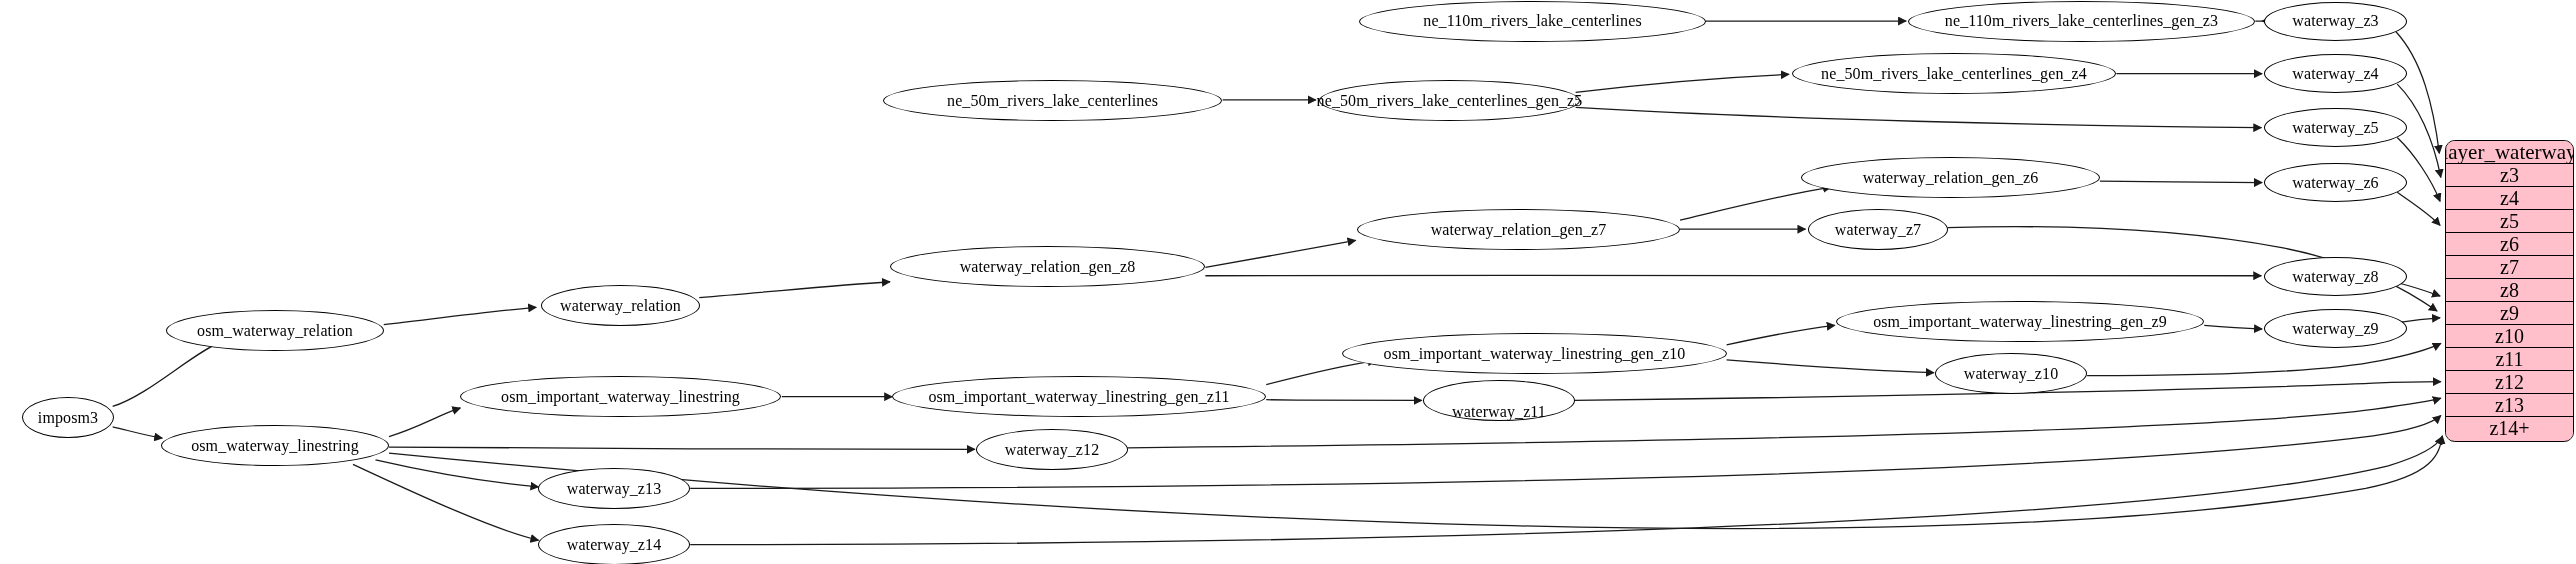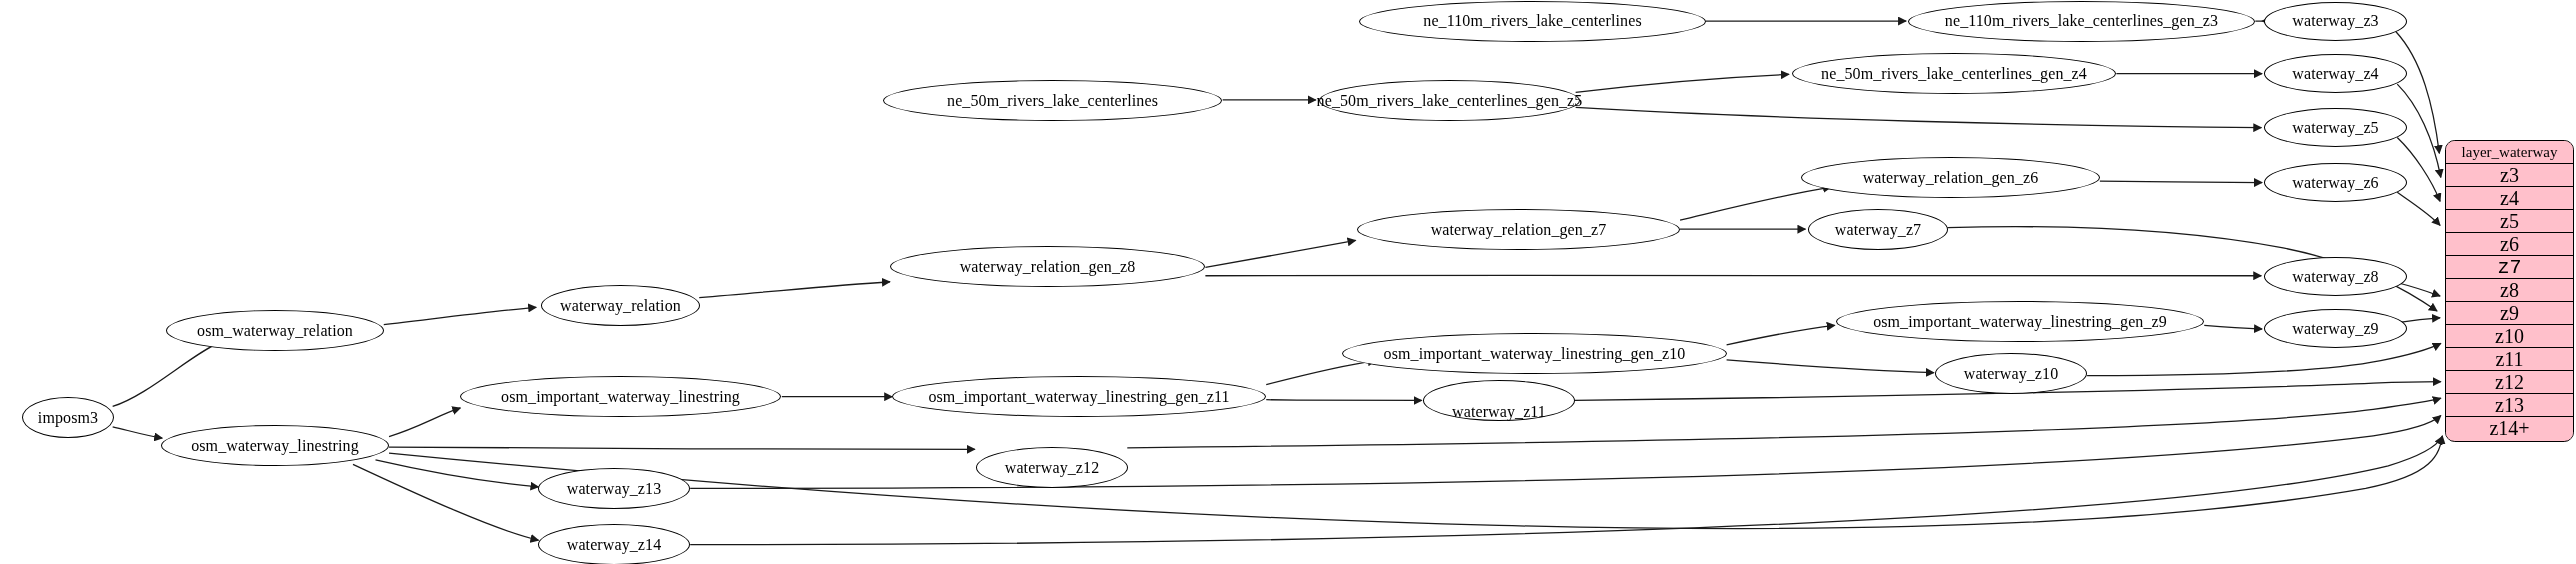--- a/index.html
+++ b/index.html
@@ -49,21 +49,21 @@
     box-sizing:border-box;
     display:flex;
     align-items:center;
     justify-content:center;
     font-family:"Liberation Serif", serif;
     font-size:20px;
     color:#000000;
     background:#ffc0cb;
     border-bottom:1.2px solid #000000;
   }
-  #legend .lrow.head{font-size:15px;}
+  #legend .lrow.head{font-size:21px;}
   #legend .lrow:last-child{border-bottom:none;}
 </style>
 </head>
 <body>
 
 <div id="canvas">
 
   <svg id="wires" viewBox="0 0 3430 752" preserveAspectRatio="none">
     <defs>
       <marker id="arrow" viewBox="0 0 10 10" refX="9" refY="5" markerWidth="7" markerHeight="7" orient="auto-start-reverse">
@@ -136,21 +136,21 @@
       </div>
       <div class="node" style="left: 883px; top: 80px; width: 339px; height: 41px;">
         <span>ne_50m_rivers_lake_centerlines</span>
       </div>
       <div class="node" style="left: 890px; top: 246px; width: 315px; height: 41px;">
         <span>waterway_relation_gen_z8</span>
       </div>
       <div class="node" style="left: 892px; top: 376px; width: 374px; height: 41px;">
         <span>osm_important_waterway_linestring_gen_z11</span>
       </div>
-      <div class="node" style="left: 976px; top: 447px; width: 152px; height: 41px; align-items: center;">
+      <div class="node" style="left: 976px; top: 429px; width: 152px; height: 41px; align-items: center;">
         <span>waterway_z12</span>
       </div>
       <div class="node" style="left: 1359px; top: 0.8px; width: 347px; height: 41px; text-align: right;">
         <span>ne_110m_rivers_lake_centerlines</span>
       </div>
       <div class="node" style="left: 1319px; top: 80px; width: 261px; height: 41px;">
         <span>ne_50m_rivers_lake_centerlines_gen_z5</span>
       </div>
       <div class="node" style="left: 1357px; top: 209px; width: 323px; height: 41px;">
         <span>waterway_relation_gen_z7</span>
@@ -198,21 +198,21 @@
         <span>waterway_z9</span>
       </div>
     </div>
 
   <div id="legend" style="left: 2445px; top: 140px; width: 129px; height: 302px; background: rgb(255, 192, 203);">
       <div class="lrow head" style="height: 23px;">layer_waterway</div>
       <div class="lrow" style="height: 23px;">z3</div>
       <div class="lrow" style="height: 23px;">z4</div>
       <div class="lrow" style="height: 23px;">z5</div>
       <div class="lrow" style="height: 23px;">z6</div>
-      <div class="lrow" style="height: 23px; font-family: Liberation Mono, monospace;">z7</div>
+      <div class="lrow" style="height: 23px;">z7</div>
       <div class="lrow" style="height: 23px;">z8</div>
       <div class="lrow" style="height: 23px;">z9</div>
       <div class="lrow" style="height: 23px;">z10</div>
       <div class="lrow" style="height: 23px;">z11</div>
       <div class="lrow" style="height: 23px;">z12</div>
       <div class="lrow" style="height: 23px; text-align: center;">z13</div>
       <div class="lrow" style="height: 23px;">z14+</div>
     </div>
 
 </div>

